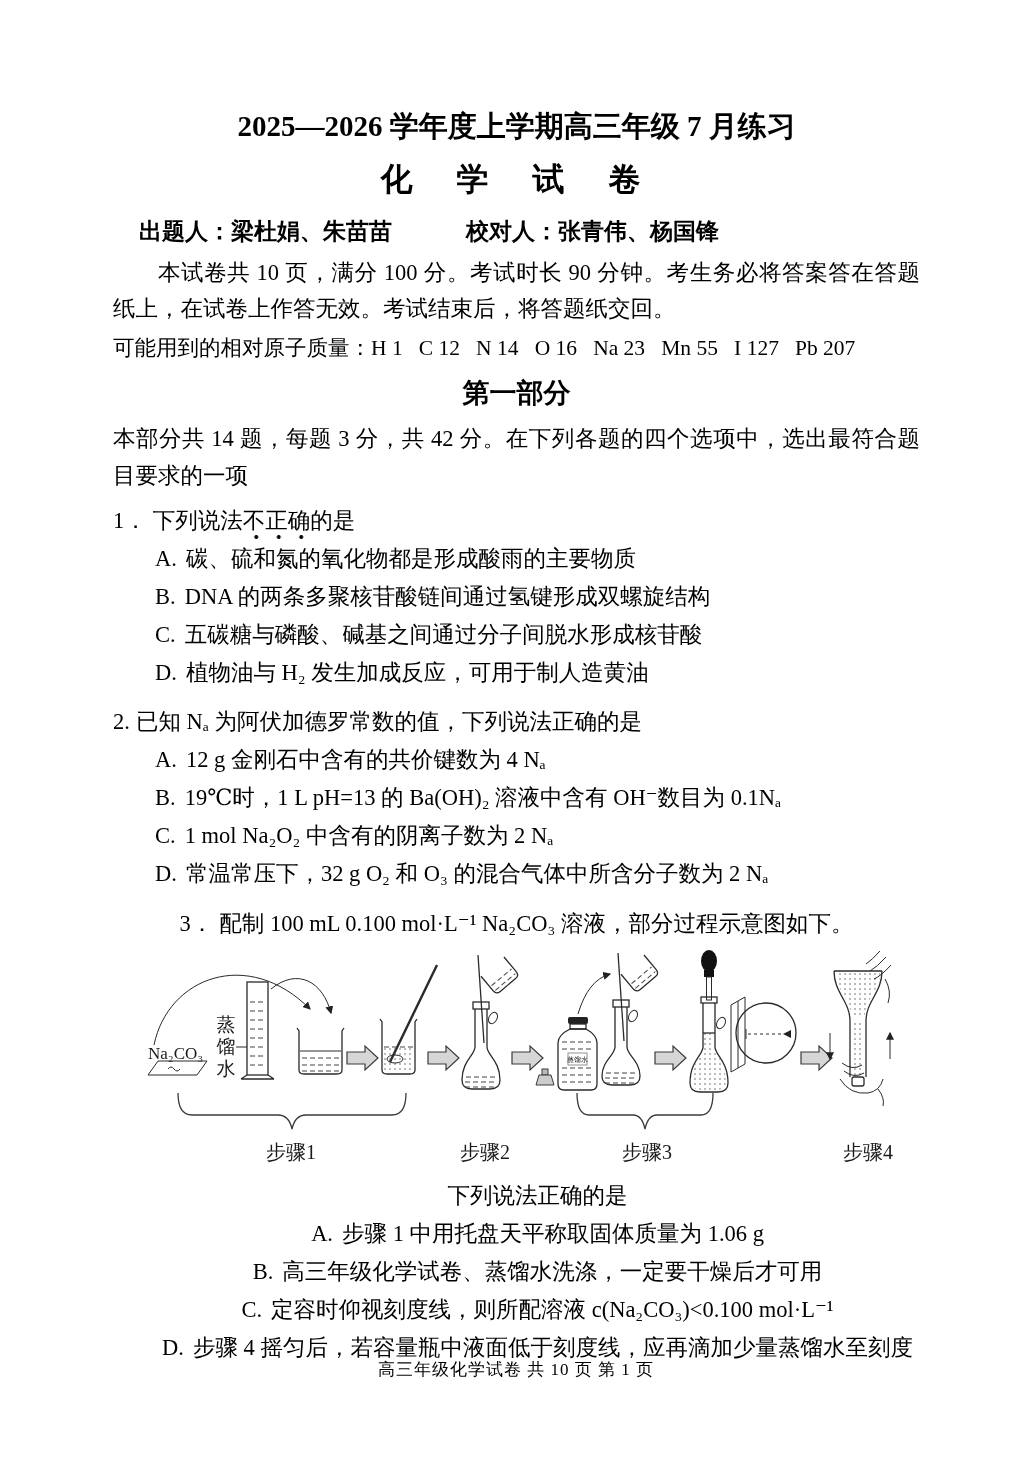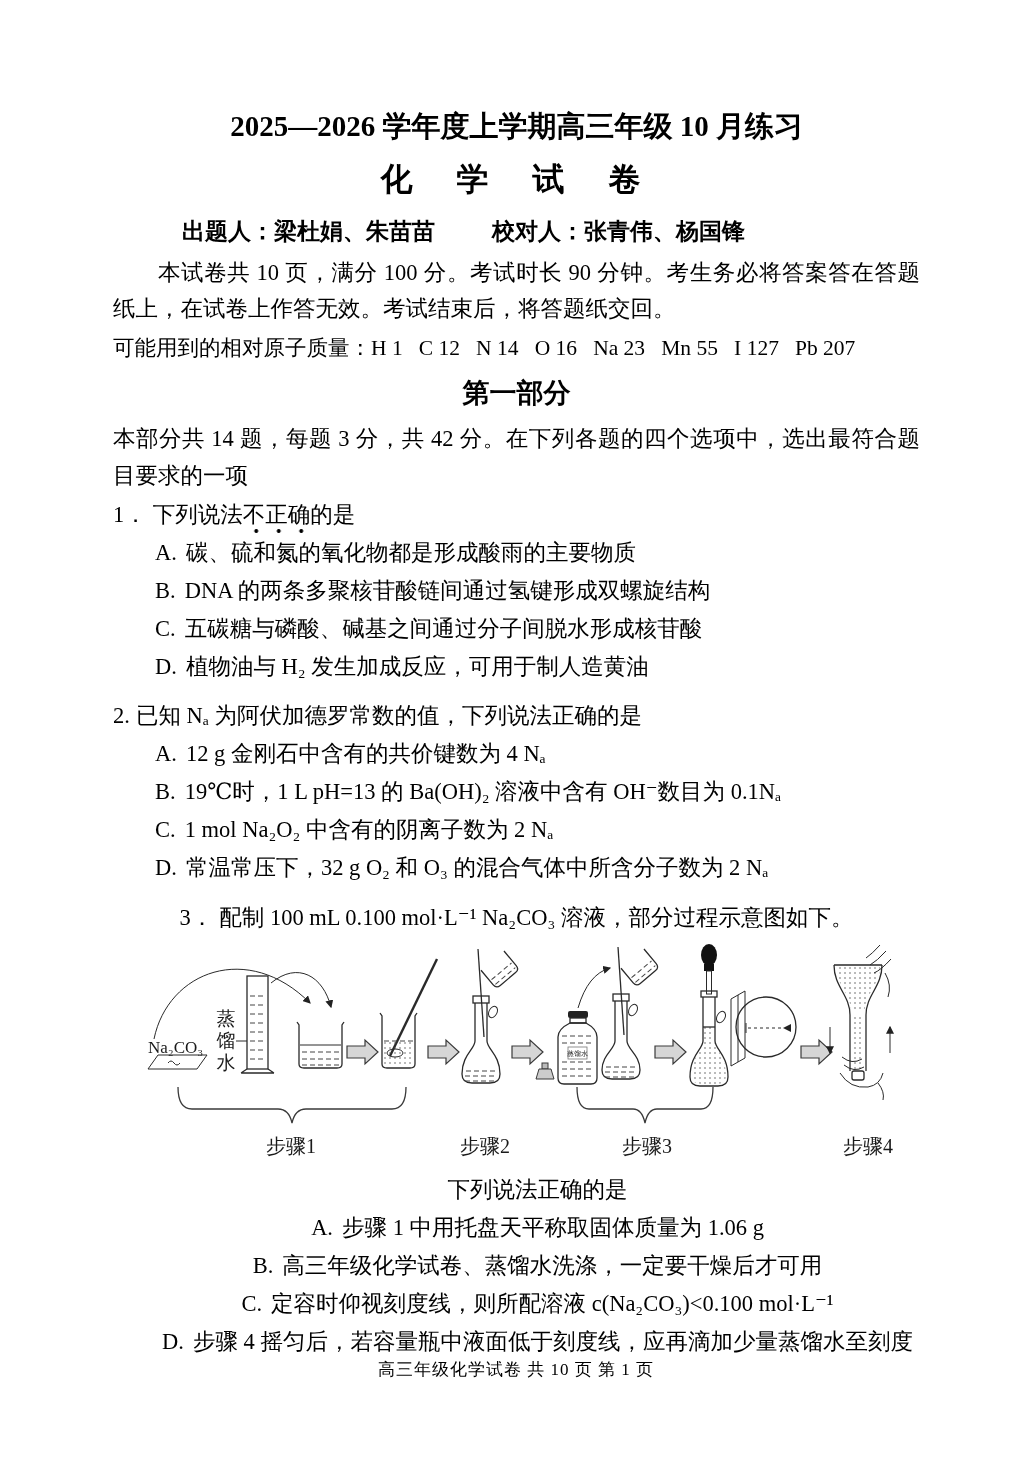--- a/index.html
+++ b/index.html
@@ -4,29 +4,29 @@
 <style>
   html,body{margin:0;padding:0;background:#888;}
   .page{position:relative;width:1032px;height:1458px;background:#fff;color:#000;
         font-family:"Liberation Serif","DejaVu Serif",serif;overflow:hidden;}
   .content{padding:106px 112px 0 113px;}
   .title{font-size:29px;line-height:40px;font-weight:700;text-align:center;}
   .subject{font-size:32px;line-height:46px;font-weight:700;text-align:center;
            margin-top:10px;letter-spacing:12px;word-spacing:12px;}
   .setters{margin-top:14px;font-family:"Liberation Sans","DejaVu Sans",sans-serif;
            font-weight:700;font-size:23px;line-height:30px;}
-  .setters .setter{margin-left:69px;}
-  .setters .proof{margin-left:57px;}
+  .setters .setter{margin-left:26px;}
+  .setters .proof{margin-left:74px;}
   .intro{margin-top:9px;font-size:22.5px;line-height:36px;text-indent:45px;text-align:justify;}
   .masses{margin-top:5px;font-size:21.5px;line-height:32px;white-space:pre;}
   .section-title{margin-top:9px;font-size:27px;line-height:40px;font-weight:700;text-align:center;
                  font-family:"Liberation Sans","DejaVu Sans",sans-serif;}
   .part-intro{margin-top:7px;font-size:22.5px;line-height:37px;text-align:justify;}
   .q{font-size:22.5px;}
-  .q1{margin-top:6px;font-family:Liberation Serif, serif;} .q2{margin-top:19px;} .q3{margin-top:20px;text-align:center;}
+  .q1{margin-top:12px;font-family:Liberation Serif, serif;} .q2{margin-top:19px;} .q3{margin-top:20px;text-align:center;}
   .stem{line-height:30px;}
   .q-num{margin-right:6px;}
   .emph{background-image:radial-gradient(circle at 50% 50%, #000 1.6px, transparent 2.3px);
         background-size:22.5px 6px;background-position:2px 100%;background-repeat:repeat-x;
         padding-bottom:7px;}
   .opt{margin-top:8px;line-height:30px;padding-left:42px;}
   .opt-label{margin-right:9px;}
   .diagram{margin:8px 0 0 15px;width:820px;height:220px;}
   .sub-stem{margin-top:14px;line-height:30px;padding-left:42px;font-size:22.5px;}
   .footer{position:absolute;left:0;top:1358px;width:100%;text-align:center;
@@ -37,21 +37,21 @@
   .liq{stroke:#444;stroke-width:1;fill:none;stroke-dasharray:5 3;}
   .blockarrow{fill:#d6d6d6;stroke:#3a3a3a;stroke-width:1.2;}
   .brace{stroke:#3a3a3a;stroke-width:1.3;fill:none;}
 </style>
 </head>
 <body>
 
 <div class="page">
   <div class="content">
 
-    <div class="title">2025—2026 学年度上学期高三年级 10 月练习</div>
+    <div class="title">2025—2026 学年度上学期高三年级 7 月练习</div>
     <div class="subject">化 学 试 卷</div>
 
     <div class="setters">
       <span class="setter">出题人：梁杜娟、朱苗苗</span><span class="proof">校对人：张青伟、杨国锋</span>
     </div>
 
     <div class="intro">本试卷共 10 页，满分 100 分。考试时长 90 分钟。考生务必将答案答在答题纸上，在试卷上作答无效。考试结束后，将答题纸交回。</div>
     <div class="masses">可能用到的相对原子质量：H 1   C 12   N 14   O 16   Na 23   Mn 55   I 127   Pb 207</div>
 
     <div class="section-title">第一部分</div>

